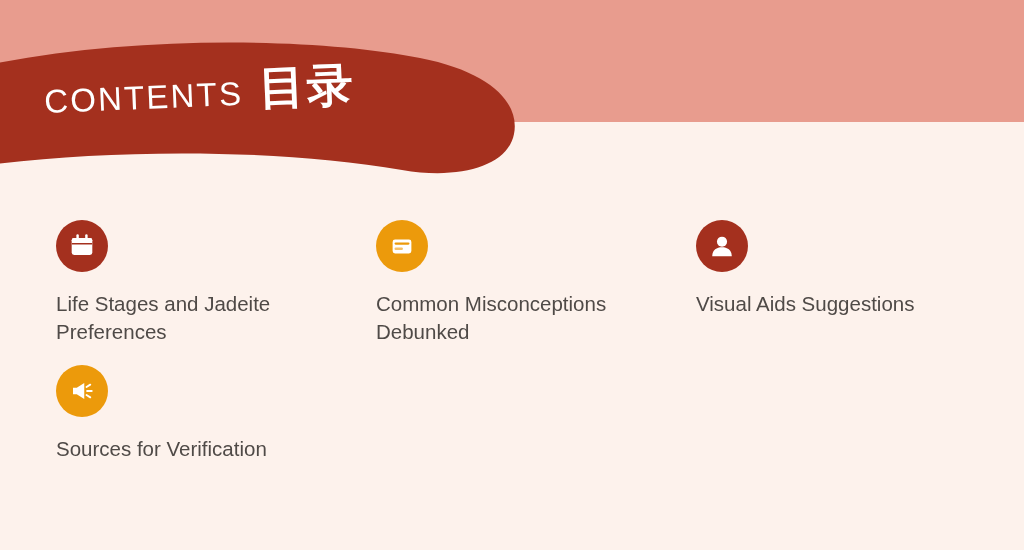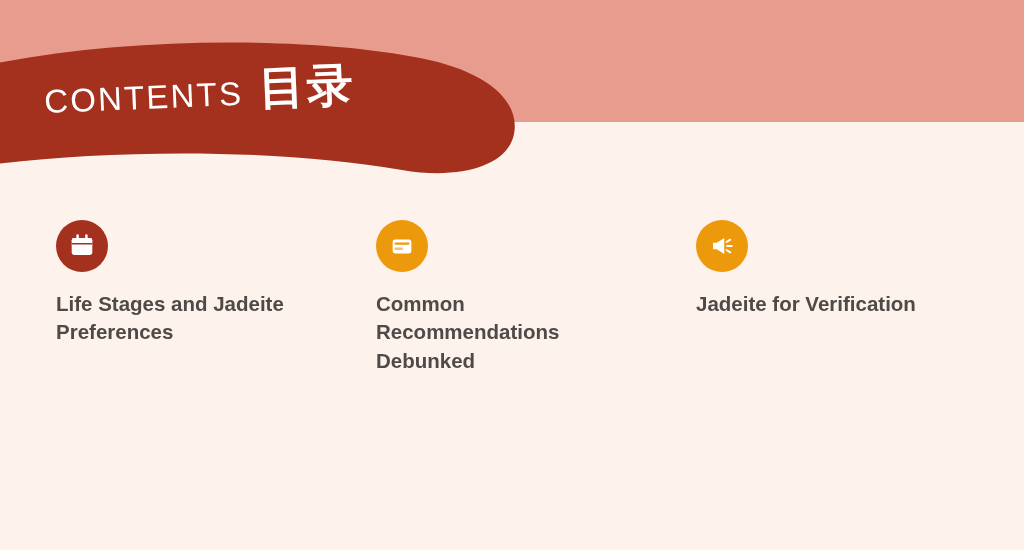--- a/index.html
+++ b/index.html
@@ -102,21 +102,21 @@
   }
   .icon-circle.red { background: #A4301E; }
   .icon-circle.orange { background: #EC9A0B; }
 
   .toc-label {
     margin-top: 18px;
     font-size: 20.5px;
     color: #4F4A47;
     line-height: 1.38;
     max-width: 272px;
-    font-weight: 700;
+    font-weight: 400;
   }
 </style>
 </head>
 <body>
 
 <div id="slide">
 
   <div class="band-top"></div>
   <div class="band-body"></div>
 
@@ -150,31 +150,40 @@
     </div>
 
     <div class="toc-item">
       <div class="icon-circle orange">
         <svg width="30" height="30" viewBox="0 0 32 32">
           <rect x="6" y="9" width="20" height="15" rx="2.6" fill="#FFFFFF"></rect>
           <rect x="8" y="12.2" width="16" height="2.4" rx="1.2" fill="#EC9A0B"></rect>
           <rect x="8" y="17.6" width="9" height="2.6" rx="1.3" fill="#F5C169"></rect>
         </svg>
       </div>
-      <div class="toc-label">Common Recommendations Debunked</div>
+      <div class="toc-label">Common Misconceptions Debunked</div>
     </div>
 
 
+    <div class="toc-item">
+      <div class="icon-circle red">
+        <svg width="30" height="30" viewBox="0 0 32 32">
+          <circle cx="16" cy="11.4" r="5.4" fill="#FFFFFF"></circle>
+          <path d="M5.6 27 C5.6 20.3 10.3 17.4 16 17.4 C21.7 17.4 26.4 20.3 26.4 27 Z" fill="#FFFFFF"></path>
+        </svg>
+      </div>
+      <div class="toc-label">Visual Aids Suggestions</div>
+    </div>
 
     <div class="toc-item">
       <div class="icon-circle orange">
         <svg width="30" height="30" viewBox="0 0 32 32">
           <path d="M18.4 7.4 L10.4 12.6 L6.4 12.6 L6.4 19.4 L10.4 19.4 L18.4 24.6 Z" fill="#FFFFFF"></path>
           <line x1="21.4" y1="16" x2="26.4" y2="16" stroke="#FFFFFF" stroke-width="2" stroke-linecap="round"></line>
           <line x1="20.8" y1="11.8" x2="24.8" y2="9.2" stroke="#FFFFFF" stroke-width="2" stroke-linecap="round"></line>
           <line x1="20.8" y1="20.2" x2="24.8" y2="22.8" stroke="#FFFFFF" stroke-width="2" stroke-linecap="round"></line>
         </svg>
       </div>
-      <div class="toc-label">Jadeite for Verification</div>
+      <div class="toc-label">Sources for Verification</div>
     </div>
 
   </div>
 </div>
 
 </body></html>

